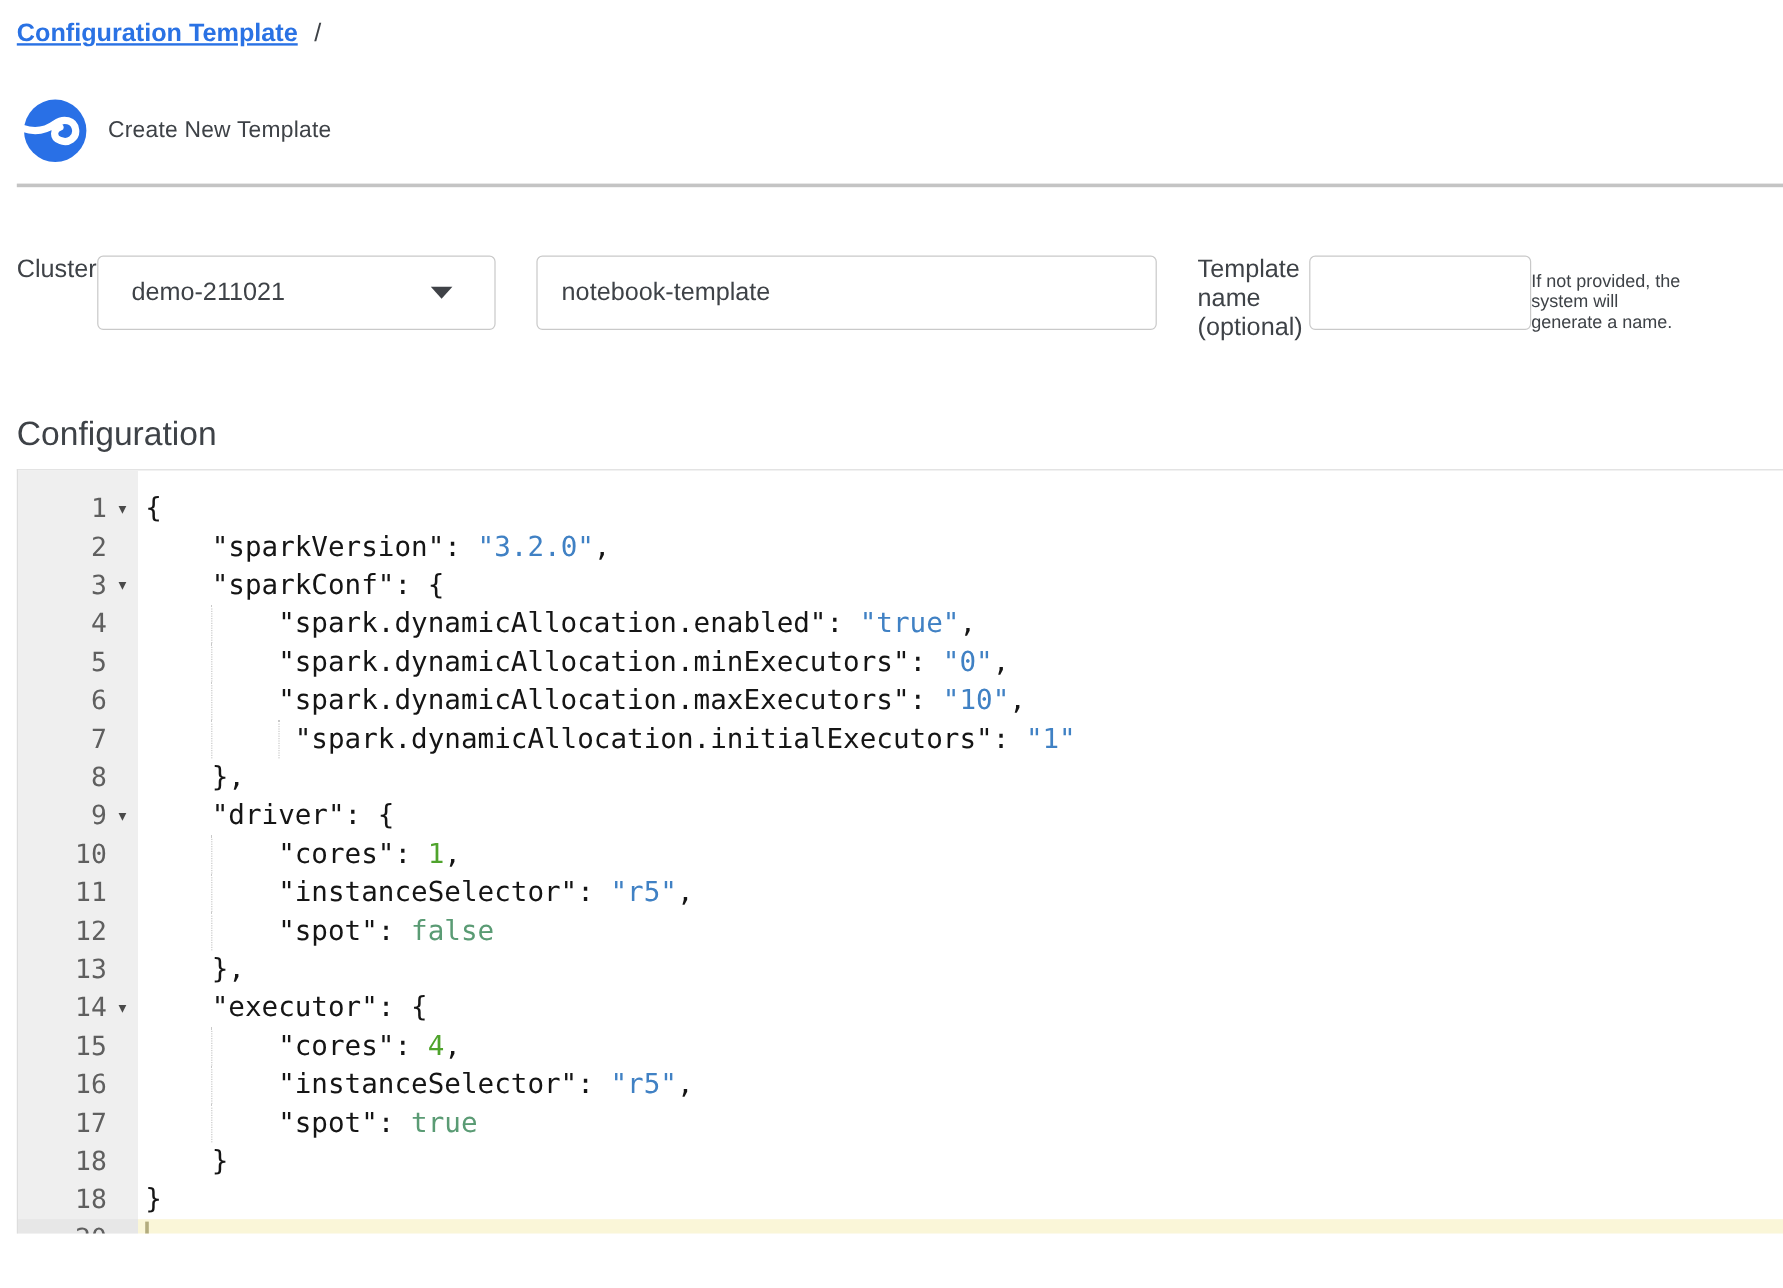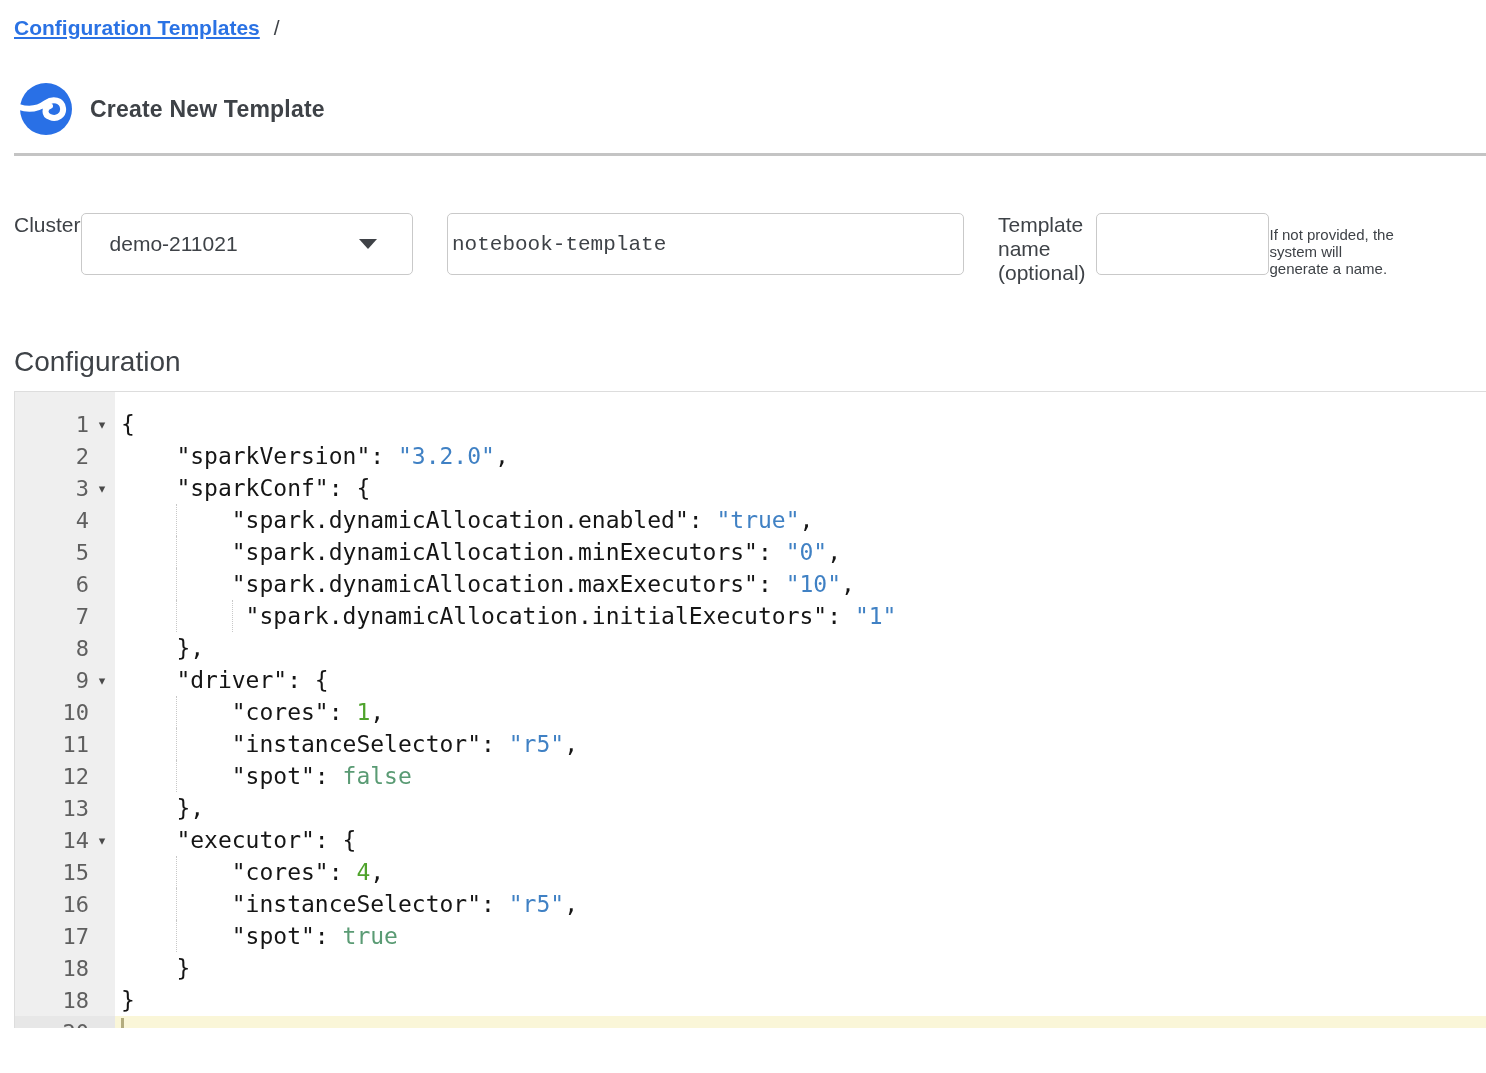--- a/index.html
+++ b/index.html
@@ -19,36 +19,36 @@
     width:1486px;height:1073px;overflow:hidden;background:#fff;
     font-family:"Liberation Sans","DejaVu Sans",sans-serif;color:var(--text);
   }
   
   .breadcrumb{margin:16px 0 0 14px;font-size:21px;font-weight:600}
   .breadcrumb a{color:var(--accent);text-decoration:underline;cursor:pointer}
   .breadcrumb .sep{color:var(--text);font-weight:400;margin-left:8px}
   
   .header{display:flex;align-items:center;margin:42px 0 0 8px}
   .header .logo{flex:none;display:inline-flex}
-  .header h1{font-size:23px;font-weight:700;margin:0 0 0 14px;color:var(--text);letter-spacing:.2px}
+  .header h1{font-size:19px;font-weight:400;margin:0 0 0 14px;color:var(--text);letter-spacing:.2px}
   .divider{border:none;border-top:3px solid #c4c4c4;margin:17px 0 0 14px}
   
   .form-row{display:flex;margin:57px 0 0 14px}
   .field{display:flex;flex-direction:row}
   .field label{font-size:21px;color:var(--text);margin-bottom:15px}
   .field-cluster{width:399px;margin-right:34px}
   .field-template-id{width:517px;margin-right:34px}
   .field-template-name{width:405px}
   .control{height:62px;border:1px solid #c9c9c9;border-radius:5px;background:#fff;
            font-size:21px;color:var(--text);width:100%}
   .select{display:flex;align-items:center;justify-content:space-between;
           padding:0 35px 0 28px;cursor:pointer}
   .caret{width:0;height:0;border-left:9px solid transparent;border-right:9px solid transparent;
          border-top:10px solid #3f4247;margin-left:10px}
-  input.control{padding:0 4px;font-family:Liberation Mono, monospace;outline:none}
+  input.control{padding:0 20px;font-family:Liberation Sans, sans-serif;outline:none}
   .helper{margin-top:13px;font-size:15px;color:var(--text)}
   
   .config-label{margin:46px 0 13px 14px;font-size:28px;color:var(--text)}
   .editor{position:relative;margin-left:14px;height:637px;overflow:hidden;display:flex;
           border-top:1px solid #ddd;border-left:1px solid #ddd;background:#fff}
   .gutter{width:100px;flex:none;background:var(--gutter-bg);padding-top:16px}
   .gutter-row{height:32px;display:flex;align-items:center;
               font-family:"DejaVu Sans Mono","Liberation Mono",monospace;
               font-size:22px;color:#5f5f5f}
   .gutter-row .gnum{flex:1;text-align:right}
@@ -64,21 +64,21 @@
   .cursor{position:absolute;left:6px;top:2px;height:28px;width:3px;background:#b3ac7e}
   .tok-p{color:var(--code-plain)}
   .tok-s{color:var(--tok-string)}
   .tok-n{color:var(--tok-number)}
   .tok-b{color:var(--tok-boolean)}
 </style>
 </head>
 <body>
 
 <div class="breadcrumb">
-  <a>Configuration Templates</a>
+  <a>Configuration Template</a>
   <span class="sep">/</span>
 </div>
 
 <div class="header">
   <span class="logo">
     <svg width="68" height="54" viewBox="0 0 68 54" aria-hidden="true">
       <circle cx="38" cy="27" r="26" fill="#2970e6"></circle>
       <path d="M3 33 C0 28 4 23 11 25 C20 28 30 27 38 21 C45 16 54 18 55 26 C56 33 49 38 42 35 C36 33 36 26 42 24" fill="none" stroke="#ffffff" stroke-width="6" stroke-linecap="round"></path>
     </svg>
   </span>

